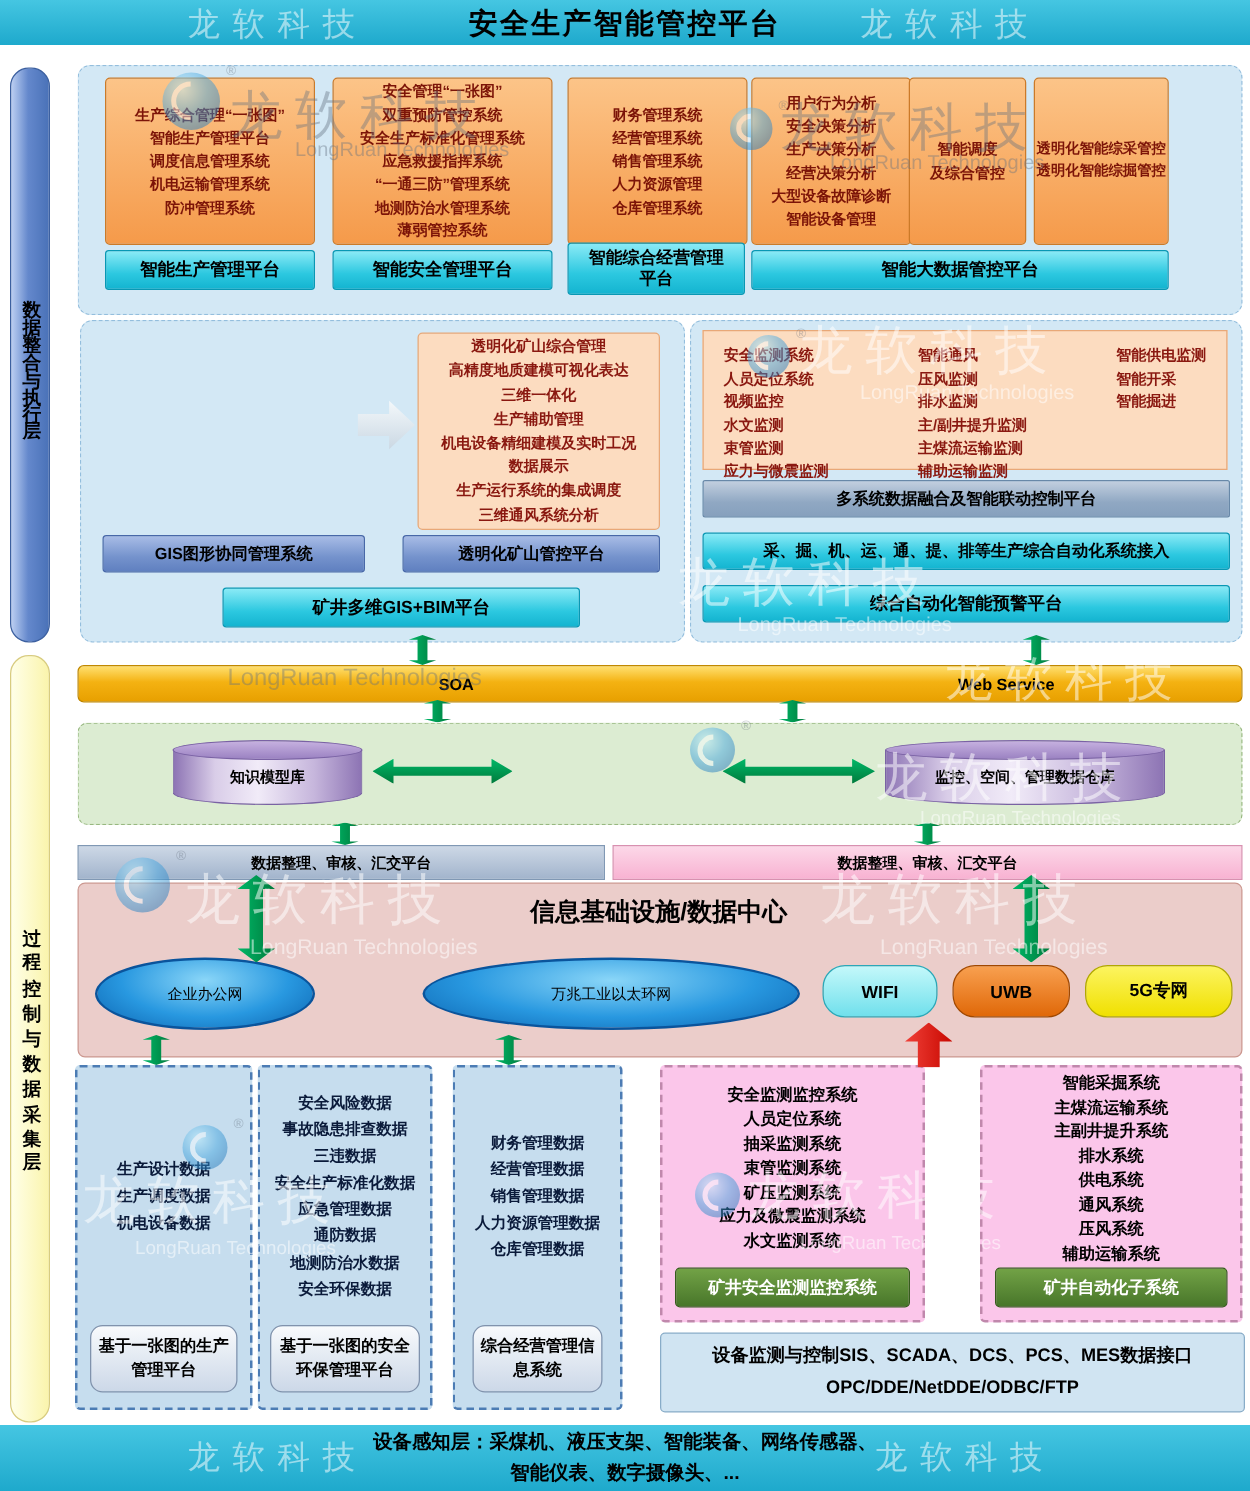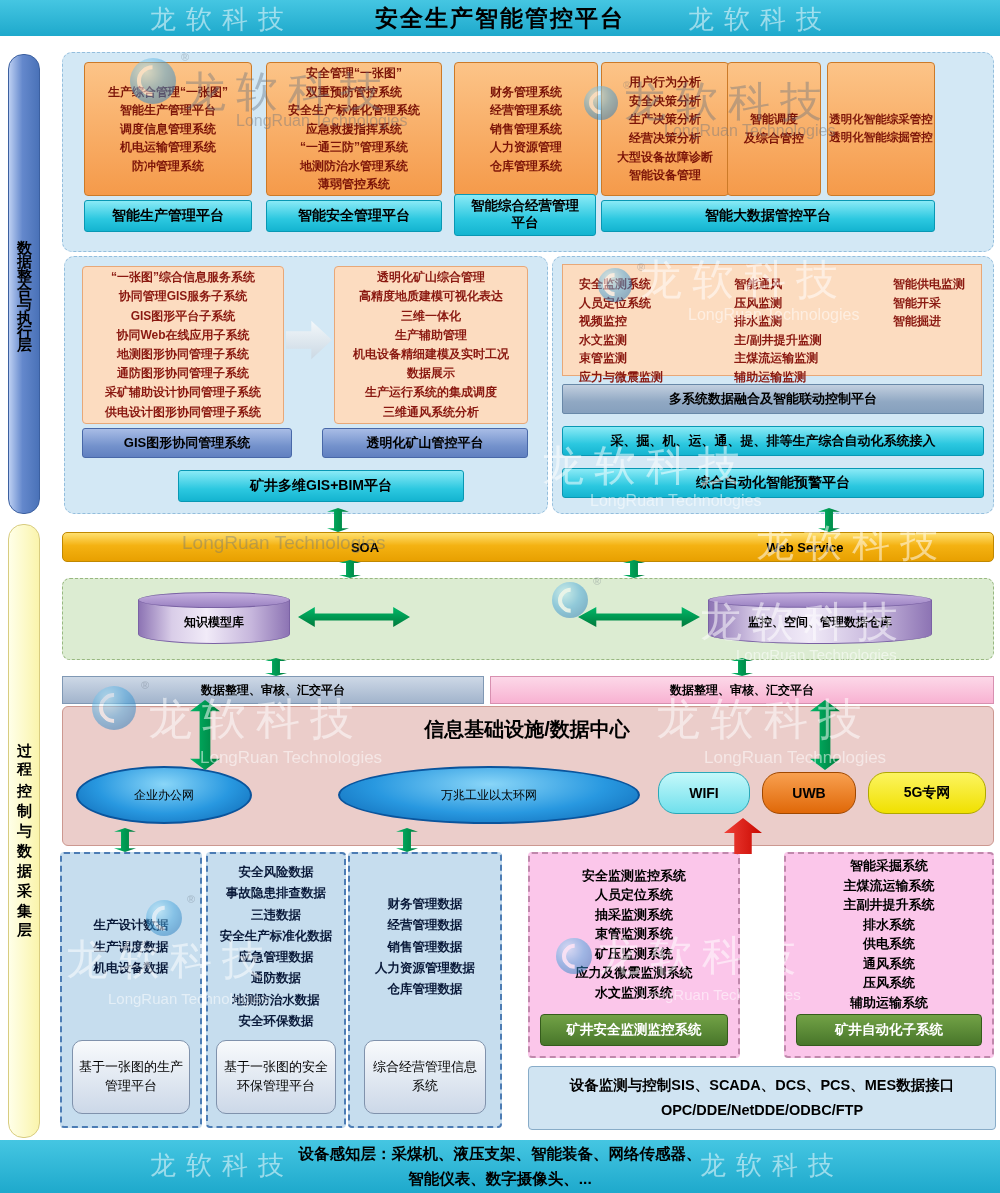--- a/index.html
+++ b/index.html
@@ -39,21 +39,21 @@
   .monitor-grid{display:flex;flex-direction:row;justify-content:space-between;align-items:flex-start;
                 padding:10px 16px;box-sizing:border-box;text-align:left}
   .mcol{display:flex;flex-direction:column}
   .mcol .line{line-height:1.55}
 
   
   .label-cyan{background:linear-gradient(#8aeaf6,#2cc8e0 60%,#14b4d0);border:1px solid #0898b4;font-weight:bold;font-size:14px;border-radius:3px;line-height:1.25}
   .label-blue{background:linear-gradient(#a8bce6,#7492cc 60%,#6080c0);border:1px solid #4868a8;font-weight:bold;font-size:13px;border-radius:3px}
   .label-slate{background:linear-gradient(#c2cfdf,#90a8c3 60%,#86a0bd);border:1px solid #6888a8;font-weight:bold;font-size:13px;border-radius:2px}
   .label-green{background:linear-gradient(#72a246,#48762a);color:#fff;border:1px solid #355c1c;border-radius:4px;font-weight:bold;font-size:13.5px}
-  .plat-label{background:linear-gradient(#f8fafc,#ccd8e8);border:1px solid #8092ac;border-radius:10px;font-weight:normal;font-size:13px;line-height:1.45;padding:17px 4px}
+  .plat-label{background:linear-gradient(#f8fafc,#ccd8e8);border:1px solid #8092ac;border-radius:10px;font-weight:bold;font-size:13px;line-height:1.45;padding:7px 4px}
 
   
   .gold-bar{background:linear-gradient(#ffe070,#f4b212 45%,#e8a000);border:1px solid #c08800;border-radius:5px}
   .soa-label{position:absolute;top:0;height:100%;width:160px;display:flex;align-items:center;justify-content:center;font-weight:bold;font-size:13px}
 
   
   .bar-slate{background:linear-gradient(#cdd8e6,#a2b4cc);border:1px solid #8098b4;font-weight:bold;font-size:12px}
   .bar-pink{background:linear-gradient(#fcd8e8,#f8b2d2);border:1px solid #d890b0;font-weight:bold;font-size:12px}
 
   
@@ -159,30 +159,20 @@
       <div class="line">透明化智能综采管控</div>
       <div class="line">透明化智能综掘管控</div>
     </div>
 
   <div class="abs label-cyan flexc" style="left:84px;top:200px;width:166px;height:30px">智能生产管理平台</div>
   <div class="abs label-cyan flexc" style="left:266px;top:200px;width:174px;height:30px">智能安全管理平台</div>
   <div class="abs label-cyan flexc" style="left:454px;top:194px;width:142px;height:42px;font-size:13.5px;padding:0 14px;box-sizing:border-box">智能综合经营管理平台</div>
   <div class="abs label-cyan flexc" style="left:601px;top:200px;width:332px;height:30px">智能大数据管控平台</div>
 
   <div class="abs container-blue" style="left:64px;top:256px;width:482px;height:256px"></div>
-  <div class="abs box peach" style="left:82px;top:266px;width:200px;height:156px">
-      <div class="line">“一张图”综合信息服务系统</div>
-      <div class="line">协同管理GIS服务子系统</div>
-      <div class="line">GIS图形平台子系统</div>
-      <div class="line">协同Web在线应用子系统</div>
-      <div class="line">地测图形协同管理子系统</div>
-      <div class="line">通防图形协同管理子系统</div>
-      <div class="line">采矿辅助设计协同管理子系统</div>
-      <div class="line">供电设计图形协同管理子系统</div>
-    </div>
   <div class="abs arrow-hollow" style="left:286px;top:318px;width:46px;height:44px"></div>
   <div class="abs box peach" style="left:334px;top:266px;width:192px;height:156px">
       <div class="line">透明化矿山综合管理</div>
       <div class="line">高精度地质建模可视化表达</div>
       <div class="line">三维一体化</div>
       <div class="line">生产辅助管理</div>
       <div class="line">机电设备精细建模及实时工况</div>
       <div class="line">数据展示</div>
       <div class="line">生产运行系统的集成调度</div>
       <div class="line">三维通风系统分析</div>
@@ -279,21 +269,21 @@
         <div class="line">事故隐患排查数据</div>
         <div class="line">三违数据</div>
         <div class="line">安全生产标准化数据</div>
         <div class="line">应急管理数据</div>
         <div class="line">通防数据</div>
         <div class="line">地测防治水数据</div>
         <div class="line">安全环保数据</div>
       </div>
     <div class="plat-label flexc" style="margin:0 8px 12px">基于一张图的安全环保管理平台</div>
   </div>
-  <div class="abs cont-dash-blue col" style="left:348px;top:852px;width:154px;height:276px;box-sizing:border-box">
+  <div class="abs cont-dash-blue col" style="left:362px;top:852px;width:136px;height:276px;box-sizing:border-box">
     <div class="grow-center">
         <div class="line">财务管理数据</div>
         <div class="line">经营管理数据</div>
         <div class="line">销售管理数据</div>
         <div class="line">人力资源管理数据</div>
         <div class="line">仓库管理数据</div>
       </div>
     <div class="plat-label flexc" style="margin:0 14px 12px">综合经营管理信息系统</div>
   </div>
 

